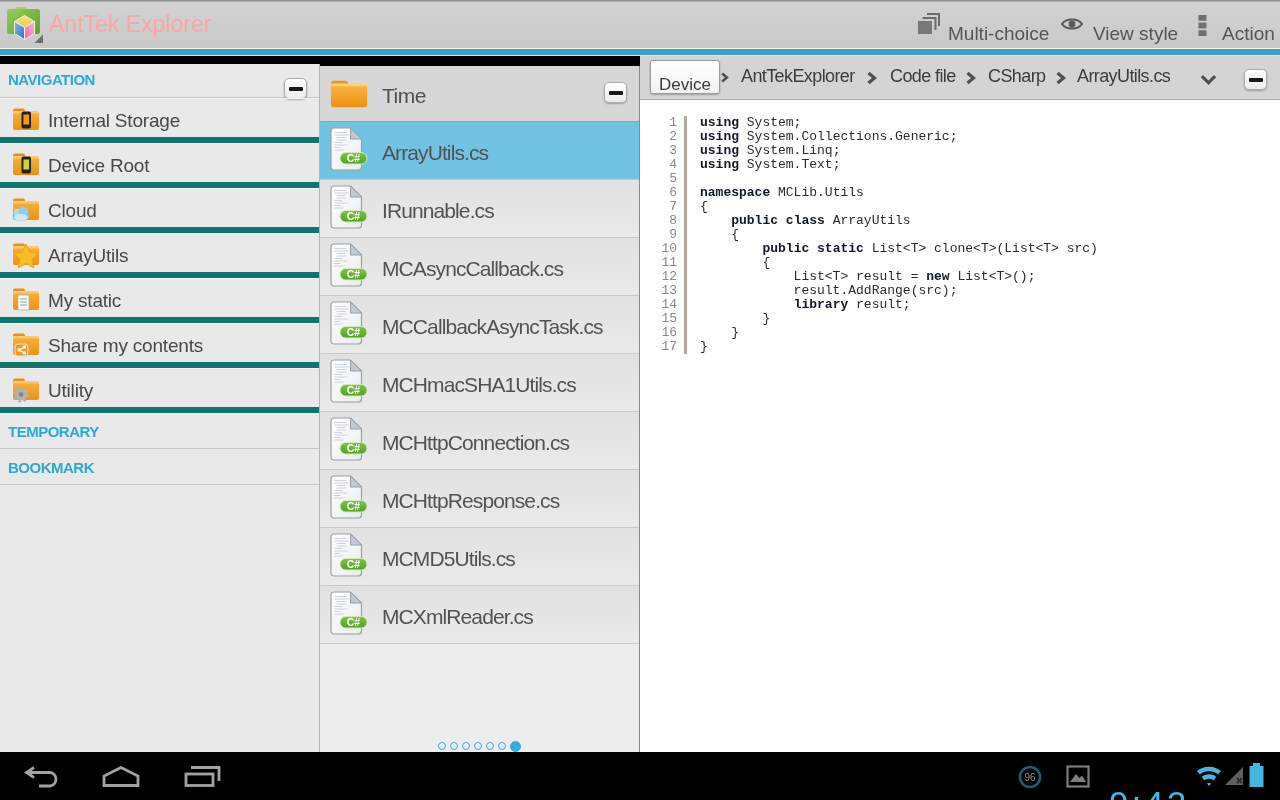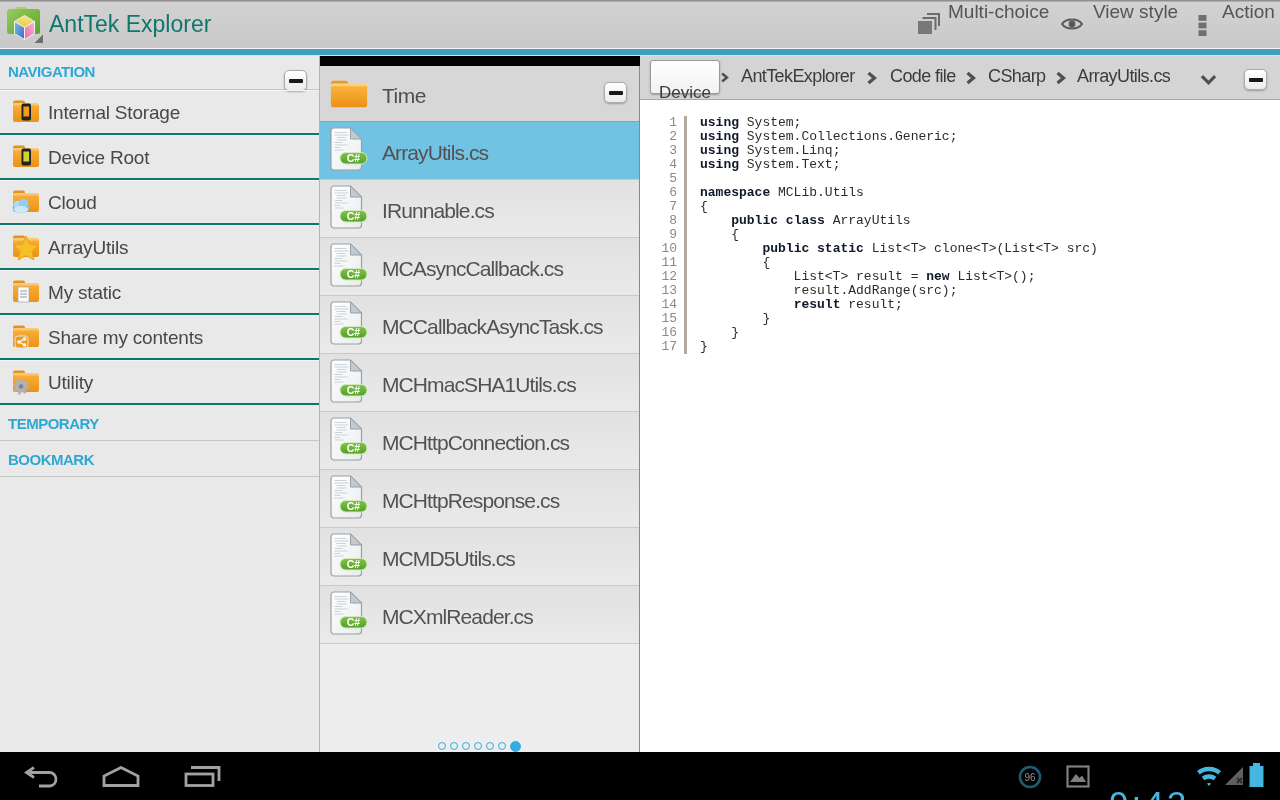--- a/index.html
+++ b/index.html
@@ -3,47 +3,47 @@
 <meta charset="utf-8">
 <style>
 * { margin:0; padding:0; box-sizing:border-box; }
 html,body { width:1280px; height:800px; overflow:hidden; background:#000; }
 body { font-family:"Liberation Sans", sans-serif; position:relative; }
 .abs { position:absolute; }
 #topbar { left:0; top:0; width:1280px; height:48px;
   background:linear-gradient(180deg,#8f8f8f 0,#8f8f8f 1px,#d2d2d2 2px,#c9c9c9 100%); }
 #blueline { left:0; top:48px; width:1280px; height:8px;
   background:linear-gradient(180deg,#f5f5f5 0,#f5f5f5 1px,#3f9fc2 1px,#3f9fc2 7px,#cfe7f0 7px); }
-#apptitle { left:49px; top:11px; font-size:23px; color:#0f766e; }
-.actionitem { top:1px; font-size:19px; color:#555; }
-#leftpanel { left:0; top:56px; width:320px; height:696px; background:#e9e9e9; border-right:1px solid #b5b5b5; }
+#apptitle { left:49px; top:11px; font-size:23px; color:#fca5a5; }
+.actionitem { top:23px; font-size:19px; color:#555; }
+#leftpanel { left:0; top:64px; width:320px; height:696px; background:#e9e9e9; border-right:1px solid #b5b5b5; }
 #midpanel { left:320px; top:66px; width:320px; height:696px; background:#ededed; border-right:1px solid #22c55e; }
 #rightpanel { left:640px; top:56px; width:640px; height:696px; background:#ffffff; }
 #bottombar { left:0; top:752px; width:1280px; height:48px; background:#000; }
 .sechead { position:relative; height:36px; border-bottom:1px solid #c6c6c6; }
 .sechead.first { height:34px; }
 .sechead span { position:absolute; left:8px; top:10px; font-size:15px; font-weight:bold; color:#2fa7d4; letter-spacing:-.5px; }
 .sechead.first span { top:7px; }
-.navitem { position:relative; height:45px; border-bottom:2px solid #0f766e; box-shadow:inset 0 1px 0 #f4f4f4; }
+.navitem { position:relative; height:45px; border-bottom:6px solid #0f766e; box-shadow:inset 0 1px 0 #f4f4f4; }
 .navitem svg { position:absolute; left:11px; top:8px; }
 .navitem span { position:absolute; left:48px; top:12px; font-size:19px; letter-spacing:-.2px; color:#484848; }
 .minusbtn { position:absolute; width:23px; height:21px; border:1px solid #ababab; border-radius:5px;
   background:linear-gradient(180deg,#ffffff,#ececec); box-shadow:0 1px 2px rgba(0,0,0,.28); }
 .minusbtn::after { content:""; position:absolute; left:4px; top:8px; width:14px; height:4px; background:#191919; border-radius:1px; }
 #midhead { position:relative; height:56px; background:#d7d7d7; border-bottom:1px solid #9e9e9e; }
 #midhead .title { position:absolute; left:62px; top:18px; font-size:21px; letter-spacing:-.5px; color:#4f4f4f; }
 .fileitem { position:relative; height:58px; border-bottom:1px solid #c9c9c9; background:linear-gradient(180deg,#e1e1e1,#eaeaea); }
 .fileitem.sel { background:#72c3e3; }
 .fileitem svg { position:absolute; left:10px; top:4px; }
 .fileitem span { position:absolute; left:62px; top:19px; font-size:21px; letter-spacing:-.9px; color:#525252; }
 #dots { position:absolute; left:118px; top:676px; height:12px; }
 .dot { display:inline-block; width:8px; height:8px; border:1px solid #35aede; border-radius:50%; margin-right:4px; vertical-align:top; }
 .dot.fill { width:11px; height:11px; background:#35aede; margin-top:-1px; }
 #crumbbar { position:relative; height:44px; background:#d4d4d4; border-bottom:1px solid #a9a9a9; }
-#devicebtn { position:absolute; left:10px; top:4px; height:34px; padding:16px 8px; border:1px solid #9a9a9a; border-radius:3px;
+#devicebtn { position:absolute; left:10px; top:4px; height:34px; padding:8px 8px; border:1px solid #9a9a9a; border-radius:3px;
   background:linear-gradient(180deg,#ffffff,#f2f2f2); box-shadow:0 1px 2px rgba(0,0,0,.25); font-size:17px; color:#3a3a3a; line-height:32px; }
 .crumb { position:absolute; top:10px; font-size:18px; color:#3c3c3c; letter-spacing:-.6px; }
 .chev { position:absolute; top:14px; }
 #codearea { position:absolute; left:0; top:45px; width:640px; height:651px; background:#fff; }
 #lnums { position:absolute; left:0; top:15px; width:37px; text-align:right; font-family:"Liberation Mono",monospace; font-size:13px; line-height:14px; color:#8a8a8a; }
 #gutter { position:absolute; left:44px; top:15px; width:3px; height:238px; background:#b3a99c; }
 #src { position:absolute; left:60px; top:15px; font-family:"Liberation Mono",monospace; font-size:13px; line-height:14px; color:#2b2b2b; }
 #src b { color:#0f172a; font-weight:bold; }
 pre { font-family:"Liberation Mono",monospace; }
 #clock { position:absolute; left:1109px; top:784px; font-size:35px; color:#45b6e0; letter-spacing:3px; }
@@ -468,21 +468,21 @@
 <b>using</b> System.Text;
 
 <b>namespace</b> MCLib.Utils
 {
     <b>public</b> <b>class</b> ArrayUtils
     {
         <b>public</b> <b>static</b> List&lt;T&gt; clone&lt;T&gt;(List&lt;T&gt; src)
         {
             List&lt;T&gt; result = <b>new</b> List&lt;T&gt;();
             result.AddRange(src);
-            <b>result</b> result;
+            <b>library</b> result;
         }
     }
 }</pre>
   </div>
 </div>
 <div id="bottombar" class="abs"></div>
 <svg class="abs" style="left:24px;top:766px" width="36" height="22" viewBox="0 0 36 22">
   <path d="M10 1.5 L2.5 6.5 L10 11.5 M2.5 6.5 H26 A6.8 6.8 0 0 1 26 20 H15" fill="none" stroke="#a2a2a2" stroke-width="2.8"></path>
 </svg>
 <svg class="abs" style="left:102px;top:766px" width="38" height="21" viewBox="0 0 38 21">

